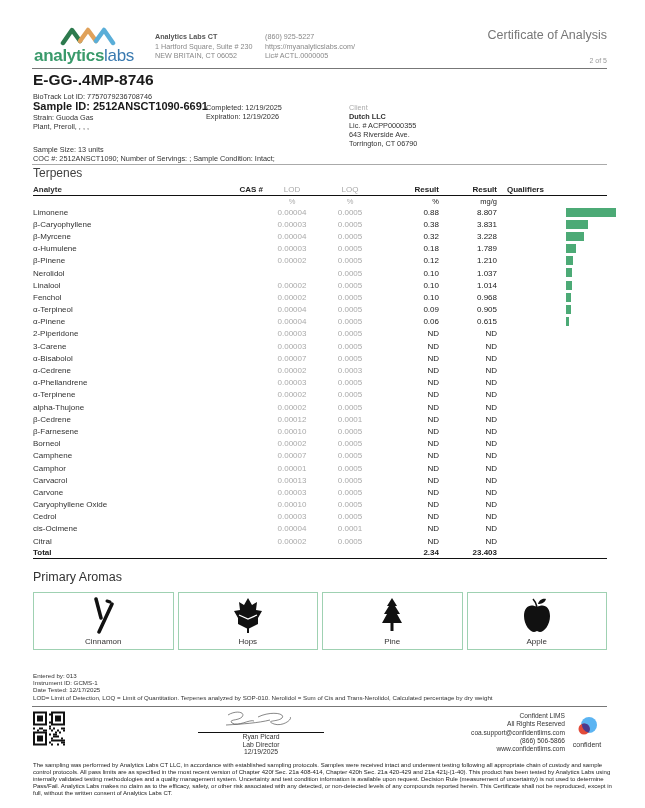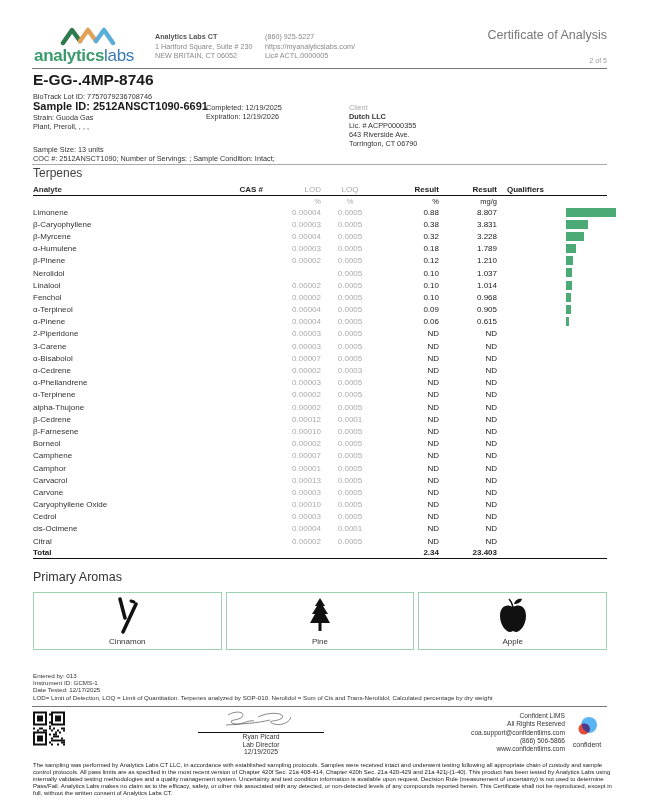--- a/index.html
+++ b/index.html
@@ -35,21 +35,21 @@
   #terp-rule { left: 32px; right: 38px; top: 164px; height: 1px; background: #aaa; }
   #terp-title { left: 33px; top: 166px; font-size: 12px; color: #404040; }
 
   
   #terp-table { left: 33px; top: 184px; width: 574px; }
   .trow { display: flex; height: 12.2px; align-items: center; font-size: 8px; }
   .trow.header { height: 12px; border-bottom: 1.3px solid #111; font-weight: bold; color: #222; }
   .trow.units { height: 10px; font-size: 7.5px; }
   .c-analyte { width: 168px; color: #333; }
   .c-cas { width: 62px; text-align: right; }
-  .c-lod { width: 58px; text-align: right; color: #aaa; }
+  .c-lod { width: 58px; text-align: center; color: #aaa; }
   .c-loq { width: 58px; text-align: center; color: #aaa; }
   .c-pct { width: 60px; text-align: right; color: #222; }
   .c-mg { width: 58px; text-align: right; color: #222; }
   .c-qual { width: 62px; padding-left: 10px; }
   .c-bar { flex: 1; position: relative; height: 100%; }
   .bar { position: absolute; left: 7px; top: 1.5px; height: 9px; background: #4caa76; }
   .trow.total { border-bottom: 1.3px solid #111; font-weight: bold; }
   .trow.total .c-analyte { color: #222; }
 
   
@@ -460,20 +460,28 @@
 
 <div id="aroma-title" class="abs">Primary Aromas</div>
 <div id="aromas" class="abs">
   <div class="aroma">
     <svg viewBox="0 0 34 38">
       <line x1="10" y1="3" x2="15" y2="22" stroke="#111" stroke-width="3.5" stroke-linecap="round"></line>
       <line x1="26" y1="8" x2="13" y2="36" stroke="#111" stroke-width="3.5" stroke-linecap="round"></line>
       <line x1="21" y1="5" x2="24" y2="6" stroke="#111" stroke-width="3" stroke-linecap="round"></line>
     </svg>
     <span>Cinnamon</span>
+  </div>
+  <div class="aroma">
+    <svg viewBox="0 0 34 38">
+      <path d="M17 2 L21 9 L26 6 L25 14 L31 15 L27 22 L27 28 L17 33 L7 28 L7 22 L3 15 L9 14 L8 6 L13 9 Z" fill="#111"></path>
+      <path d="M8 19 L17 23 L26 19" fill="none" stroke="#fff" stroke-width="1.3"></path>
+      <rect x="16" y="32" width="2" height="5" fill="#111"></rect>
+    </svg>
+    <span>Hops</span>
   </div>
   <div class="aroma">
     <svg viewBox="0 0 34 38">
       <path d="M17 2 L22 10 L20 10 L25 18 L22 18 L27 27 L7 27 L12 18 L9 18 L14 10 L12 10 Z" fill="#111"></path>
       <rect x="15.5" y="27" width="3" height="8" fill="#111"></rect>
     </svg>
     <span>Pine</span>
   </div>
   <div class="aroma">
     <svg viewBox="0 0 34 38">

